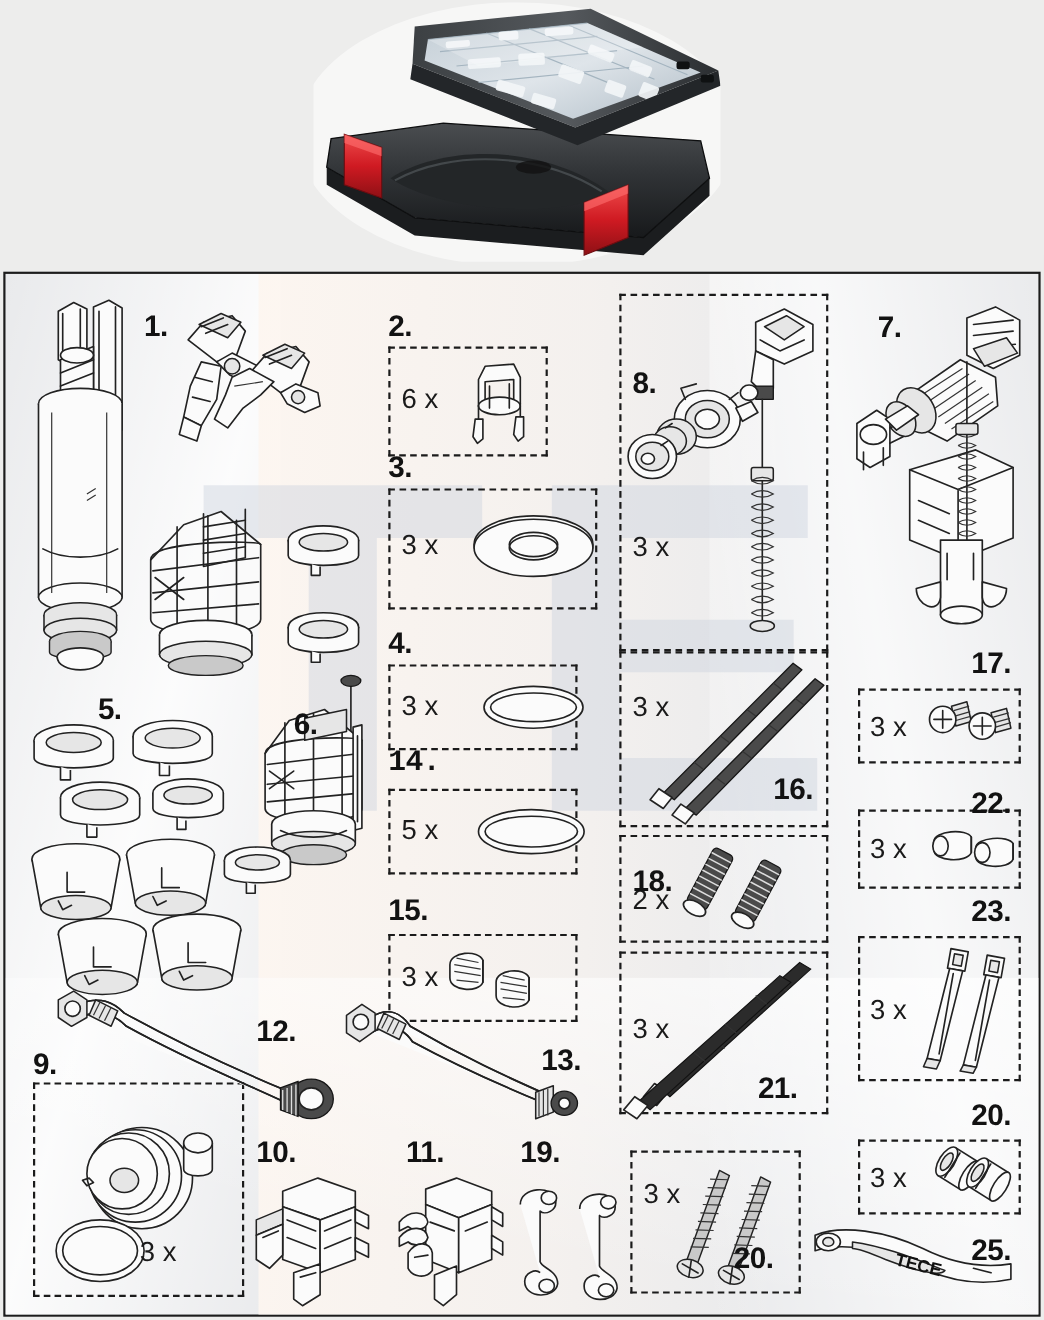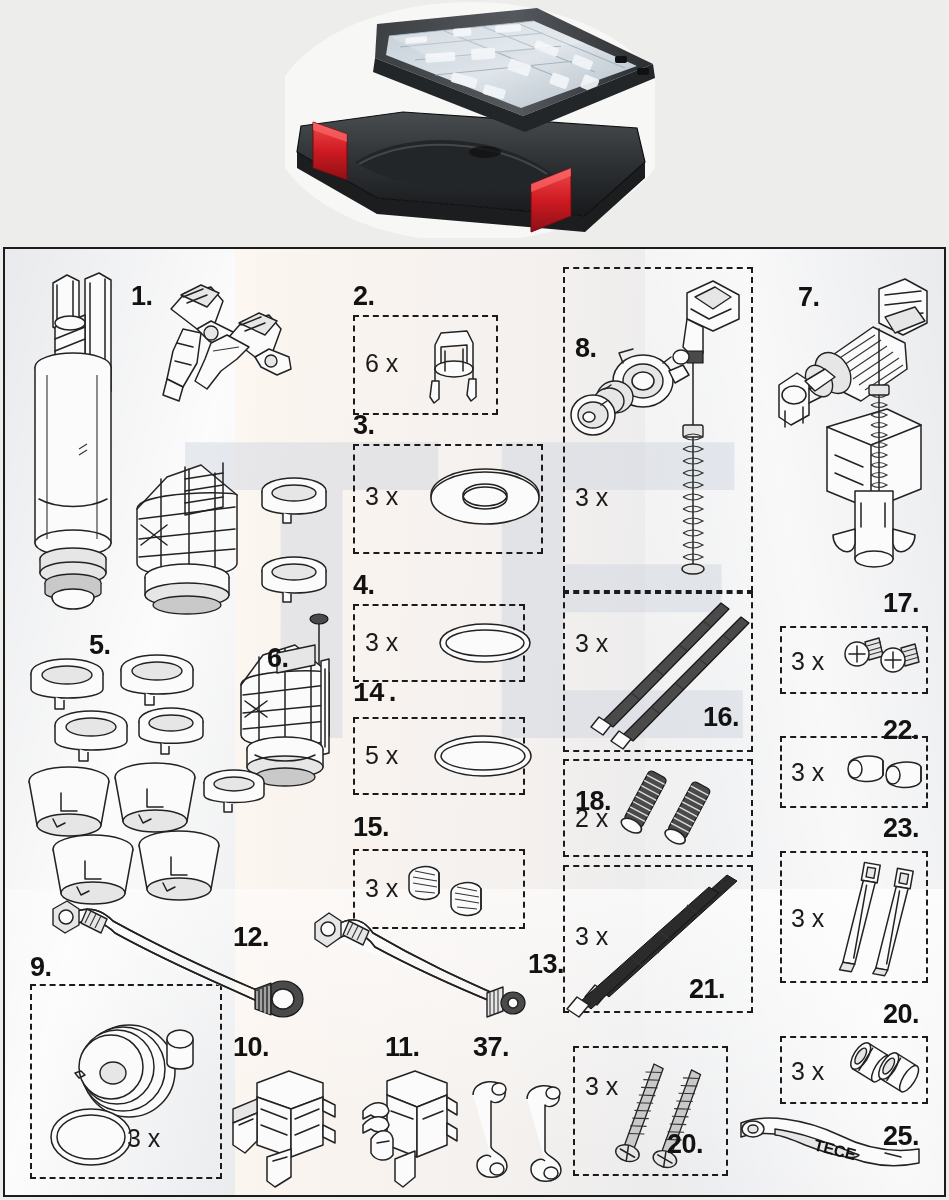--- a/index.html
+++ b/index.html
@@ -202,34 +202,34 @@
     <span class="num" style="left:126px;top:32px;">1.</span>
     <span class="num" style="left:348px;top:32px;">2.</span>
     <span class="num" style="left:348px;top:161px;">3.</span>
     <span class="num" style="left:348px;top:321px;">4.</span>
     <span class="num" style="left:84px;top:381px;">5.</span>
     <span class="num" style="left:262px;top:394px;">6.</span>
     <span class="num" style="left:793px;top:33px;">7.</span>
     <span class="num" style="left:570px;top:84px;">8.</span>
     <span class="num" style="left:25px;top:703px;">9.</span>
     <span class="num" style="left:228px;top:783px;">10.</span>
-    <span class="num" style="left:380px;top:783px;">11.</span>
+    <span class="num" style="left:364px;top:783px;">11.</span>
     <span class="num" style="left:228px;top:673px;text-align:right;">12.</span>
-    <span class="num" style="left:487px;top:700px;margin-left:36px;">13.</span>
+    <span class="num" style="left:487px;top:700px;">13.</span>
     <span class="num" style="left:348px;top:430px;font-family:Liberation Mono, monospace;">14.</span>
     <span class="num" style="left:348px;top:563px;">15.</span>
     <span class="num" style="left:698px;top:453px;">16.</span>
     <span class="num" style="left:878px;top:339px;">17.</span>
     <span class="num" style="left:570px;top:537px;">18.</span>
     <span class="num" style="left:878px;top:750px;">20.</span>
     <span class="num" style="left:662px;top:880px;">20.</span>
     <span class="num" style="left:684px;top:725px;">21.</span>
     <span class="num" style="left:878px;top:450px;margin-top:16px;">22.</span>
     <span class="num" style="left:878px;top:564px;">23.</span>
-    <span class="num" style="left:468px;top:783px;">37.</span>
+    <span class="num" style="left:468px;top:783px;">19.</span>
     <span class="num" style="left:878px;top:872px;">25.</span>
 
     <div class="art" style="left:22px;top:22px;">
       <svg width="120" height="350" viewBox="0 0 120 350">
 
         <path class="fl-w" d="M26,12 L40,4 L52,10 L52,58 L40,64 L26,56 Z"></path>
         <path class="ln" d="M30,14 L30,54 M46,10 L46,56"></path>
         <path class="fl-w" d="M58,8 L72,2 L84,9 L84,120 L72,126 L58,118 Z"></path>
         <path class="ln" d="M63,12 L63,114 M78,8 L78,118"></path>
 

